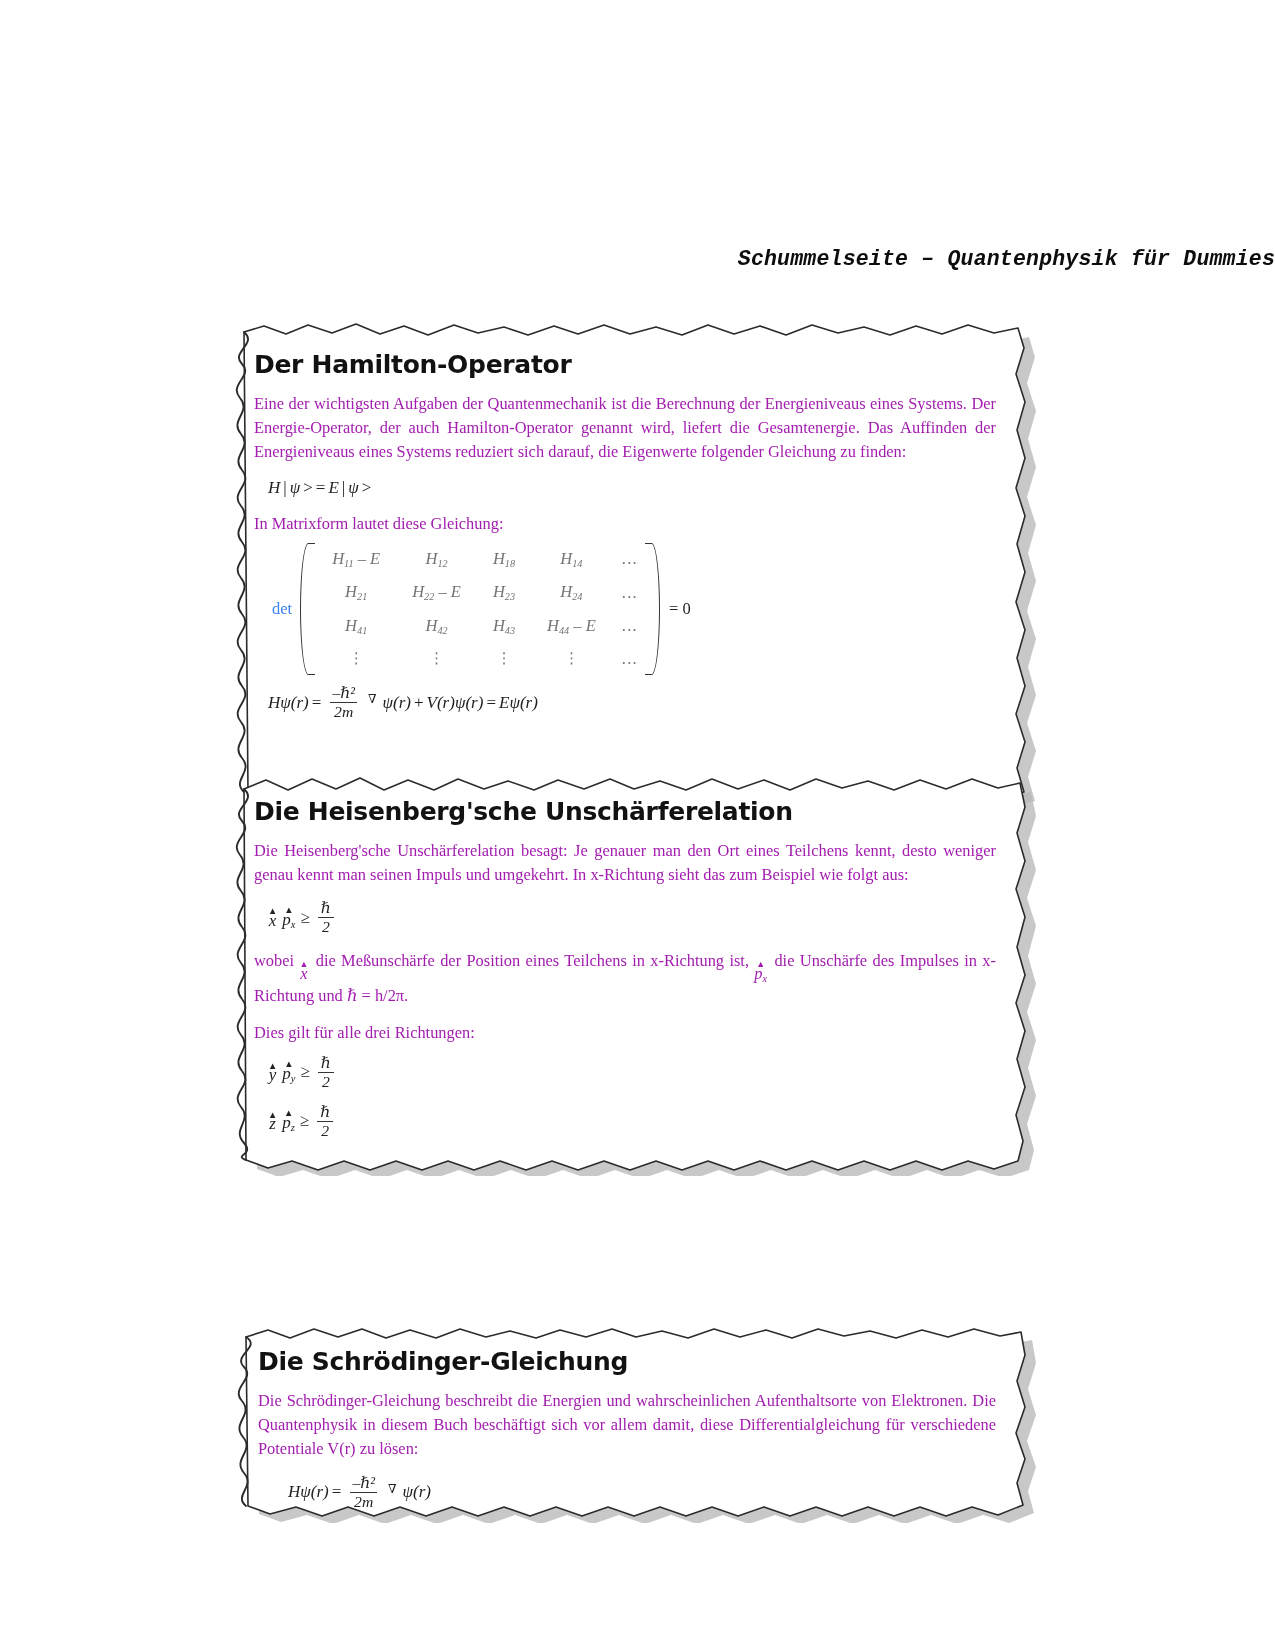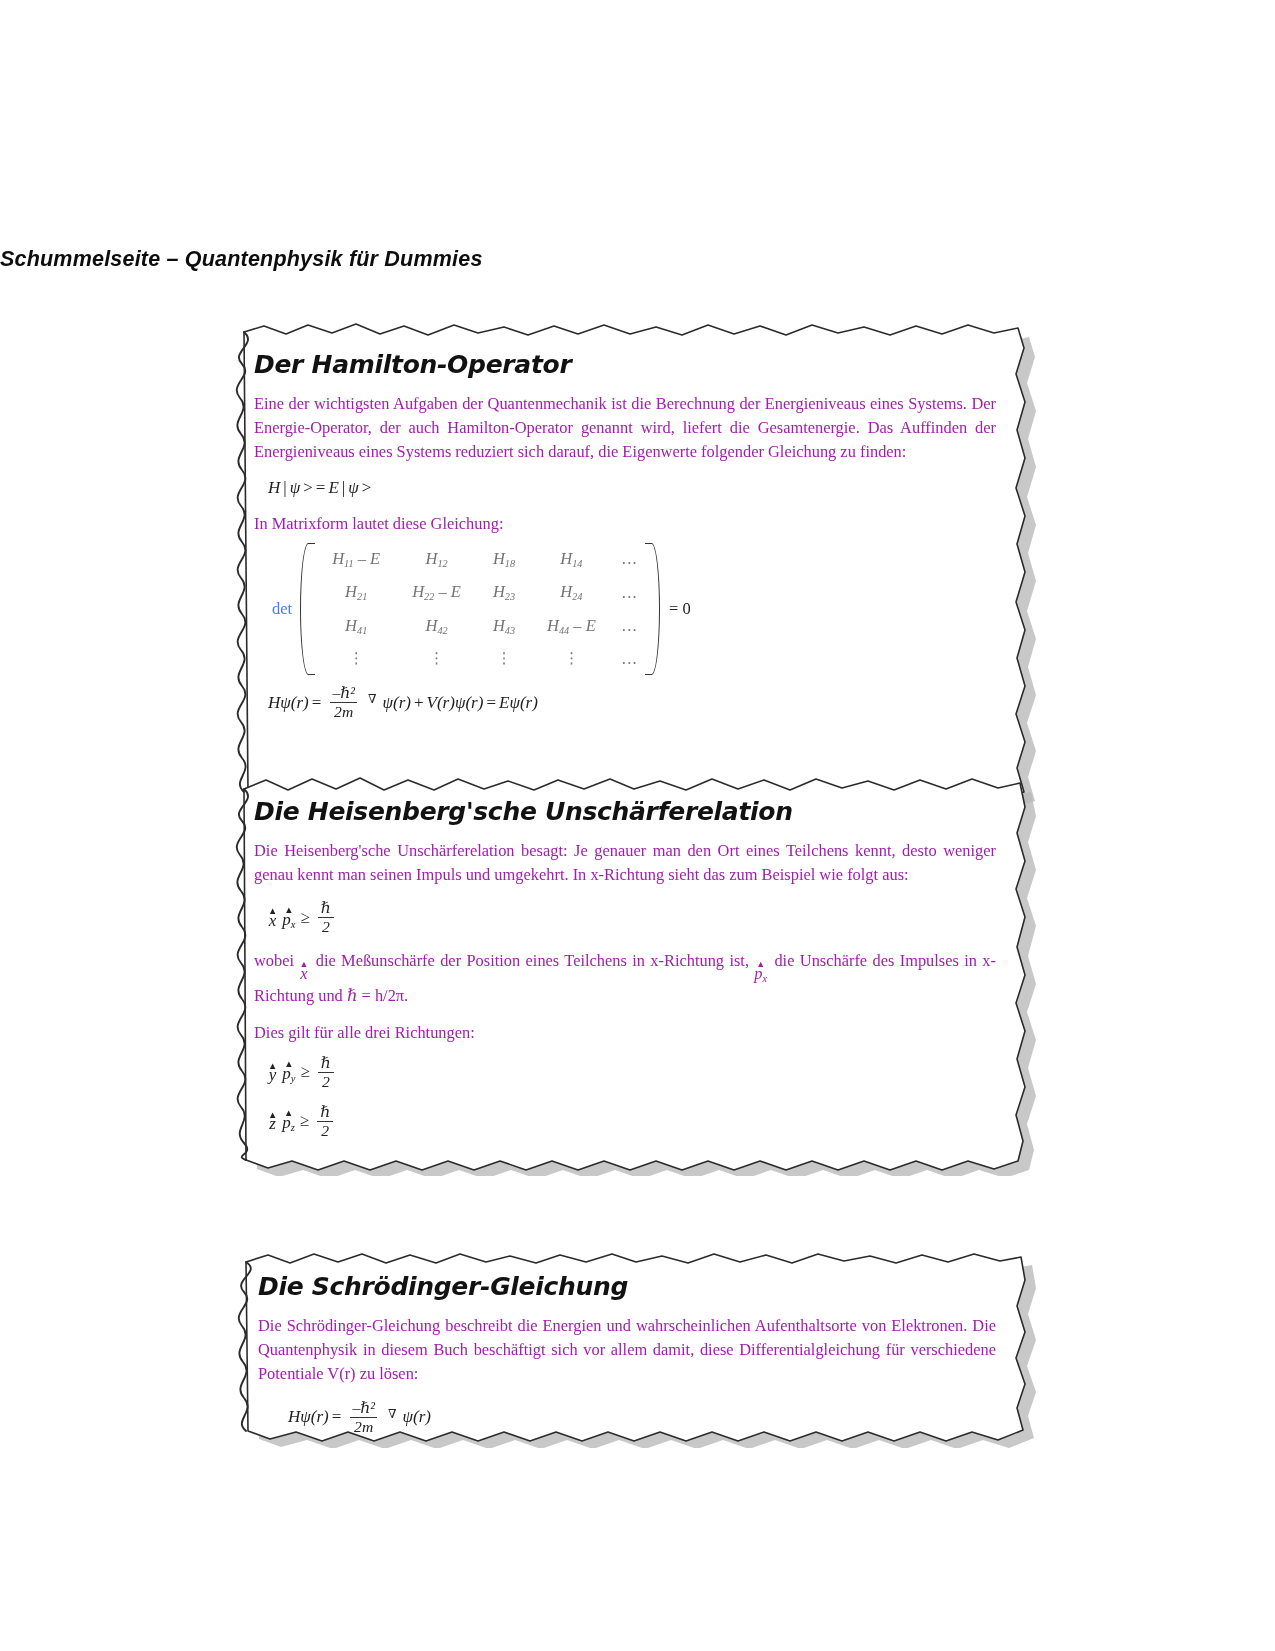--- a/index.html
+++ b/index.html
@@ -19,22 +19,22 @@
     position: absolute;
     inset: 0;
   }
 
   
   .doc-title {
     position: absolute;
     top: 247px;
     left: 0;
     width: 1275px;
-    text-align: left;
-    font-family: Liberation Sans, sans-serif;
+    text-align: right;
+    font-family: Liberation Mono, monospace;
     font-weight: bold;
     font-style: italic;
     font-size: 21.5px;
     letter-spacing: 0.2px;
     color: #0d0d0d;
   }
 
   
   .card {
     position: absolute;
@@ -47,31 +47,30 @@
     height: 100%;
     display: block;
   }
   .card .content {
     position: relative;
     z-index: 2;
   }
 
   .card-hamilton  { left: 228px; top: 318px;  width: 808px; height: 490px; }
   .card-heisen    { left: 228px; top: 771px;  width: 808px; height: 405px; }
-  .card-schroed   { left: 228px; top: 1248px; width: 808px; height: 200px; }
+  .card-schroed   { left: 228px; top: 1323px; width: 808px; height: 200px; }
 
   .card-hamilton .content { padding: 34px 40px 0 26px; }
   .card-heisen   .content { padding: 28px 40px 0 26px; }
   .card-schroed  .content { padding: 26px 40px 0 30px; }
 
   
   .sec-heading {
     font-family: "DejaVu Sans", sans-serif;
     font-weight: bold;
-    font-style: italic;
     font-size: 25px;
     letter-spacing: -0.3px;
     color: #121212;
     margin: 0 0 14px 0;
     line-height: 1.05;
   }
 
   
   p.body {
     font-family: "Liberation Serif", "DejaVu Serif", serif;

